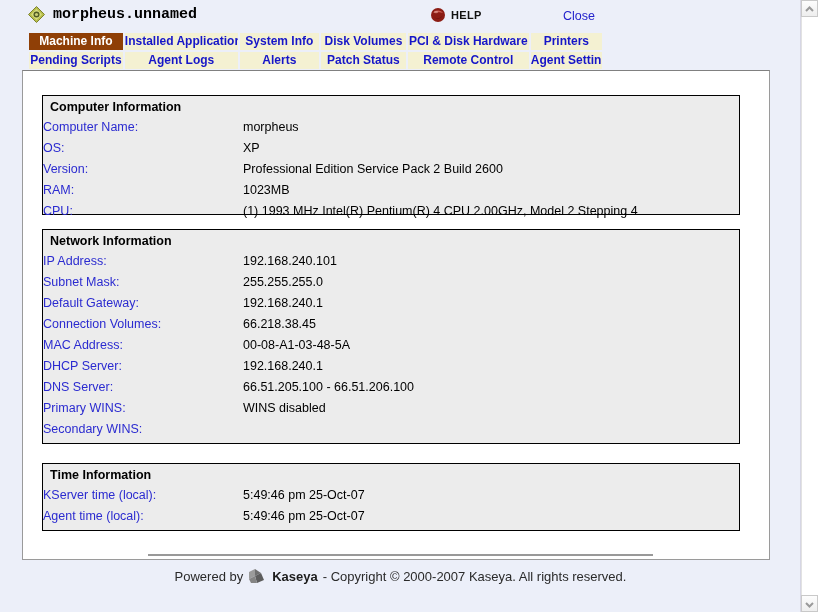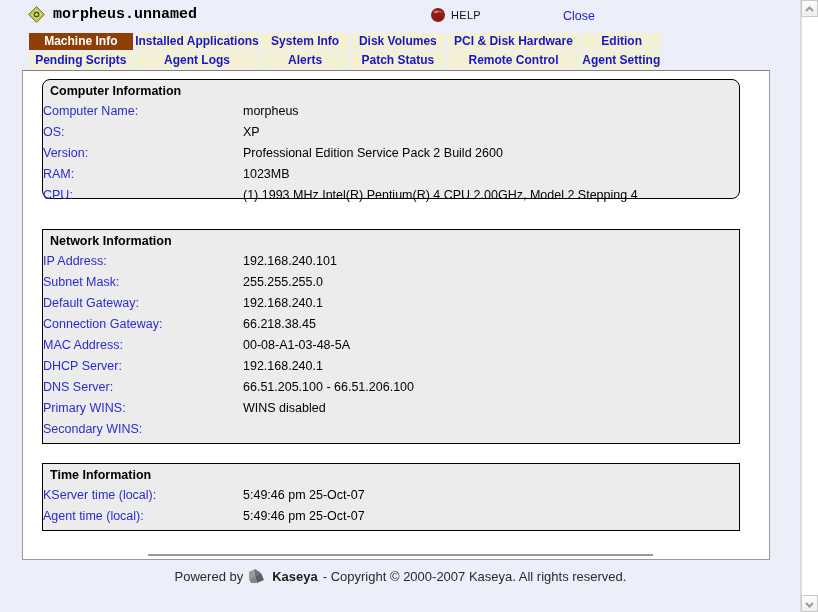--- a/index.html
+++ b/index.html
@@ -56,40 +56,40 @@
     position: absolute;
     left: 430px;
     top: 7px;
     display: flex;
     align-items: center;
     gap: 5px;
   }
   .help-icon { width: 16px; height: 16px; flex: none; }
   .help-label {
     font-size: 11px;
-    font-weight: normal;
+    font-weight: bold;
     letter-spacing: 0.3px;
     color: #111;
     text-align: center;
   }
   .close-link {
     position: absolute;
     left: 563px;
     top: 9px;
     color: #2222cc;
     font-size: 12.5px;
     cursor: pointer;
   }
 
   
   .tabbar {
     position: absolute;
     left: 29px;
     top: 33px;
-    width: 632px;
+    width: 573px;
     border-radius: 16px;
   }
   .tabrow {
     display: flex;
     height: 17px;
     margin-bottom: 2px;
   }
   .tab {
     background: #f4f1d2;
     color: #1616c8;
@@ -144,21 +144,21 @@
     flex: none;
     color: #2b2bd0;
     font-size: 12.5px;
   }
   .row-value {
     color: #000;
     font-size: 12.5px;
     white-space: nowrap;
   }
 
-  #box-computer { top: 8px; height: 120px; border-radius: 8px; }
+  #box-computer { top: 24px; height: 120px; }
   #box-network  { top: 158px; height: 215px; }
   #box-time     { top: 392px; height: 68px; }
 
   
   .footer {
     position: absolute;
     left: 0;
     top: 554px;
     width: 801px;
     text-align: center;
@@ -244,21 +244,21 @@
     <span class="close-link">Close</span>
   </div>
 
   <div class="tabbar">
     <div class="tabrow">
       <div class="tab active" style="width:104px">Machine Info</div>
       <div class="tab" style="width:125px">Installed Applications</div>
       <div class="tab" style="width:88px">System Info</div>
       <div class="tab" style="width:94px">Disk Volumes</div>
       <div class="tab" style="width:134px">PCI &amp; Disk Hardware</div>
-      <div class="tab" style="width:79px">Edition</div>
+      <div class="tab" style="width:79px">Printers</div>
     </div>
     <div class="tabrow">
       <div class="tab" style="width:104px">Pending Scripts</div>
       <div class="tab" style="width:125px">Agent Logs</div>
       <div class="tab" style="width:88px">Alerts</div>
       <div class="tab" style="width:94px">Patch Status</div>
       <div class="tab" style="width:134px">Remote Control</div>
       <div class="tab" style="width:79px">Agent Settings</div>
     </div>
   </div>
@@ -297,21 +297,21 @@
       </div>
       <div class="row">
         <span class="row-label">Subnet Mask:</span>
         <span class="row-value">255.255.255.0</span>
       </div>
       <div class="row">
         <span class="row-label">Default Gateway:</span>
         <span class="row-value">192.168.240.1</span>
       </div>
       <div class="row">
-        <span class="row-label">Connection Gateway:</span>
+        <span class="row-label">Connection Volumes:</span>
         <span class="row-value">66.218.38.45</span>
       </div>
       <div class="row">
         <span class="row-label">MAC Address:</span>
         <span class="row-value">00-08-A1-03-48-5A</span>
       </div>
       <div class="row">
         <span class="row-label">DHCP Server:</span>
         <span class="row-value">192.168.240.1</span>
       </div>

